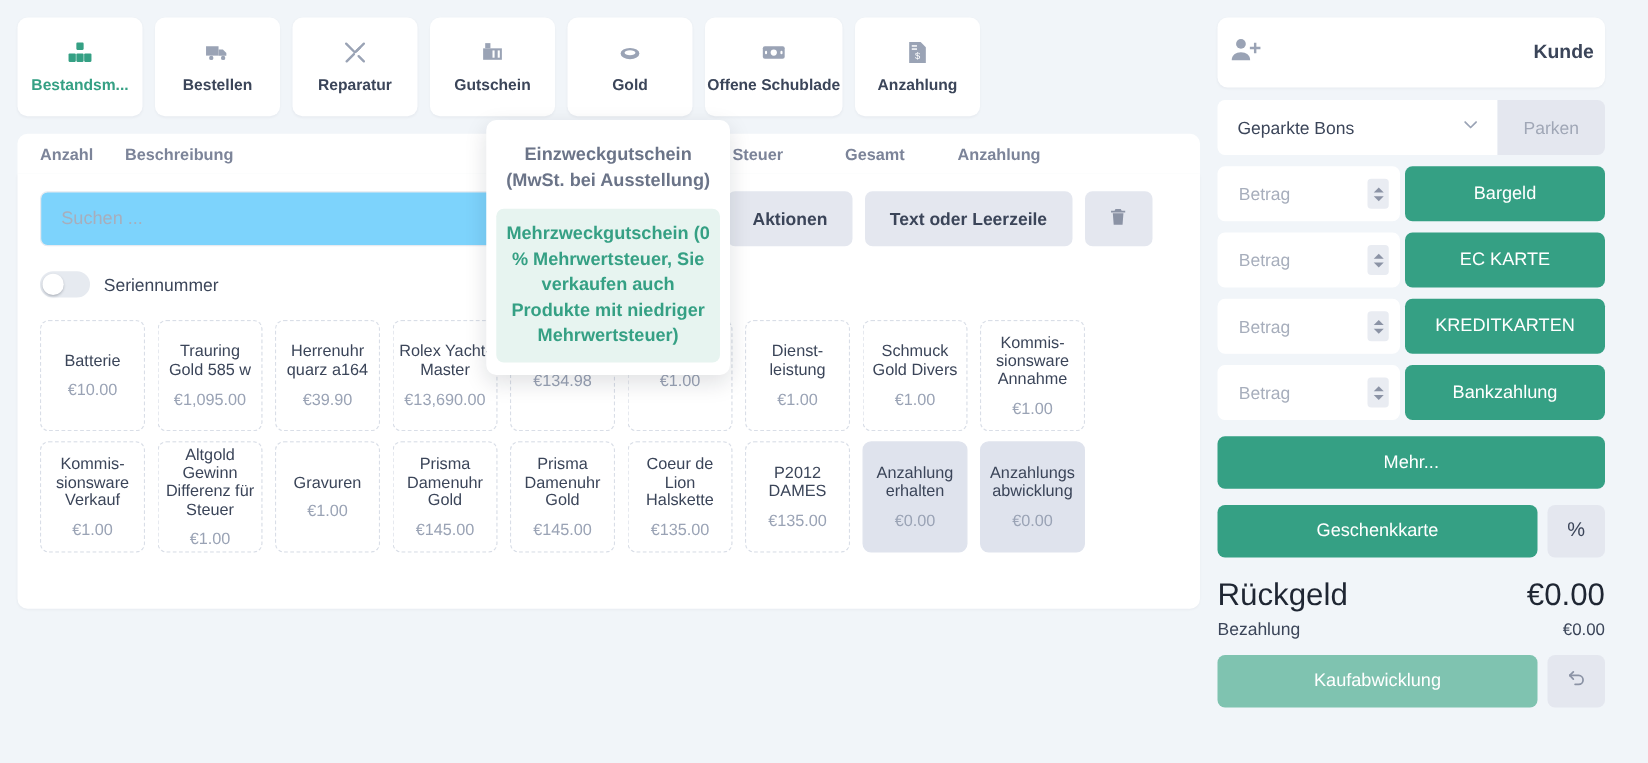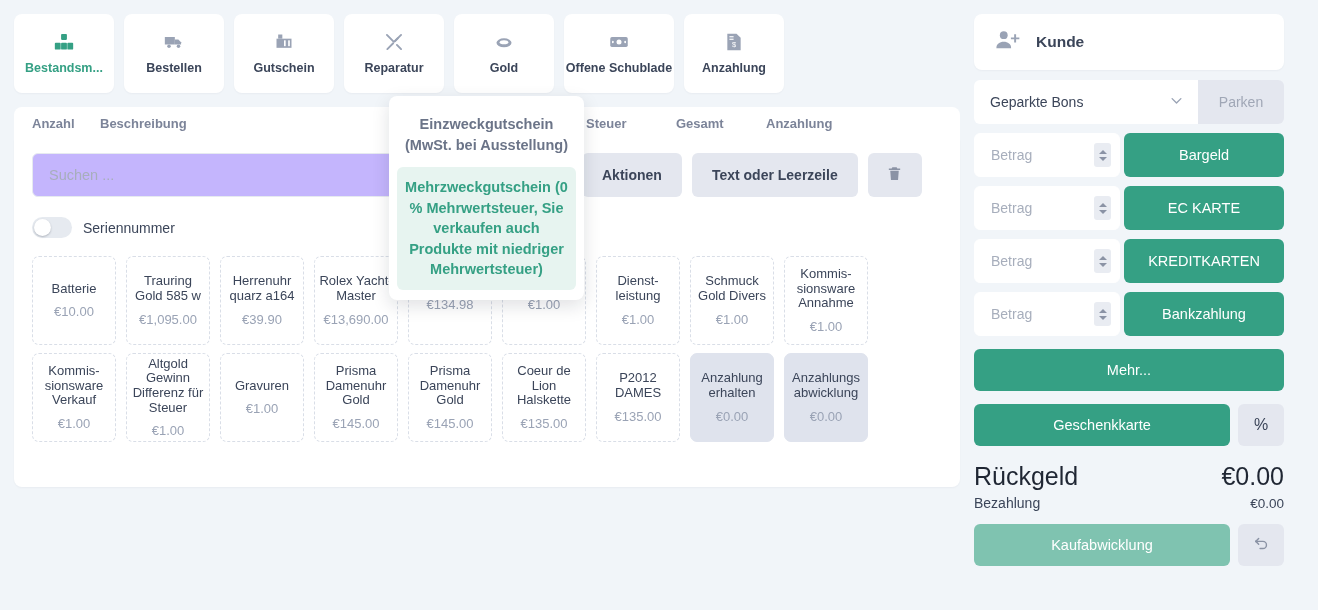--- a/index.html
+++ b/index.html
@@ -41,21 +41,21 @@
 
   
   .body-card {
     background: #fff; border-radius: 0 0 8px 8px; height: 348px;
     padding: 14px 18px 0 18px; position: relative;
     box-shadow: 0 1px 2px rgba(16,24,40,.04);
   }
   .searchrow { display: flex; align-items: center; gap: 10px; }
   .search-input {
     flex: 0 0 540px; height: 44px; border: 1px solid #e6eaf0; border-radius: 6px;
-    padding: 0 16px; font-size: 14.5px; color: #3b4559; background: #c4b5fd;
+    padding: 0 16px; font-size: 14.5px; color: #3b4559; background: #7dd3fc;
     font-family: "Liberation Sans", sans-serif; outline: none;
   }
   .search-input::placeholder { color: #a7aebc; }
   .pill {
     height: 44px; border-radius: 6px; background: #e4e7ef; border: none;
     color: #3b4559; font-size: 14px; padding: 0 20px; cursor: pointer;
     font-family: "Liberation Sans", sans-serif; white-space: nowrap; font-weight: bold;
   }
   .pill.icon-only { width: 54px; padding: 0; display: flex; align-items: center; justify-content: center; }
   .pill.icon-only svg { width: 17px; height: 17px; color: #8b93a5; }
@@ -92,22 +92,23 @@
     font-size: 14.5px; font-weight: 700; line-height: 1.42;
     text-align: center; padding: 4px 6px; border-radius: 6px; cursor: pointer;
     color: #6b7488;
   }
   .popup .opt.sel { color: #35a084; background: #e7f4f0; padding: 10px 6px; margin-top: 8px; }
 
   
   .side { width: 358px; padding: 14px 34px 0 14px; }
   .cust-card {
     height: 56px; background: #fff; border-radius: 8px; display: flex;
-    align-items: center; gap: 16px; padding: 0 20px; cursor: pointer;
+    align-items: center; gap: 16px; padding: 0 9px; cursor: pointer;
     box-shadow: 0 1px 2px rgba(16,24,40,.04);
+    justify-content: space-between;
   }
   .cust-card svg { width: 26px; height: 26px; color: #9aa3b5; }
   .cust-card .ct { font-size: 15.5px; color: #3b4559; font-weight: 700; }
 
   .parkrow { display: flex; margin-top: 10px; height: 44px; }
   .select-wrap {
     flex: 1; background: #fff; border-radius: 6px 0 0 6px; display: flex;
     align-items: center; justify-content: space-between; padding: 0 14px 0 16px;
     cursor: pointer;
   }
@@ -184,37 +185,37 @@
         <button class="tool-btn">
           <span class="ic"><svg viewBox="0 0 24 24" fill="currentColor">
               <path d="M1 6h12v9H1z"></path>
               <path d="M13 9h4.2l3.3 3.4V15H13z"></path>
               <circle cx="6" cy="17.2" r="2.1"></circle>
               <circle cx="17.4" cy="17.2" r="2.1"></circle>
             </svg></span>
           <span class="lbl">Bestellen</span>
         </button>
         <button class="tool-btn">
-          <span class="ic"><svg viewBox="0 0 24 24" fill="currentColor">
-              <path d="M3 8h18v11H3z"></path>
-              <rect x="5" y="3" width="5" height="5"></rect>
-              <rect x="12" y="10" width="2" height="7" fill="#fff"></rect>
-              <rect x="17" y="10" width="2" height="7" fill="#fff"></rect>
-            </svg></span>
-          <span class="lbl">Gutschein</span>
-        </button>
-        <button class="tool-btn">
           <span class="ic"><svg viewBox="0 0 24 24" fill="none" stroke="currentColor" stroke-width="2.3" stroke-linecap="round">
               <path d="M3.5 3.5l8 8"></path>
               <path d="M20.5 3.5l-8 8"></path>
               <path d="M4 20.5l7-7"></path>
               <path d="M20.5 20.5l-5-5"></path>
               <path d="M13.5 10.5l3-3"></path>
             </svg></span>
           <span class="lbl">Reparatur</span>
+        </button>
+        <button class="tool-btn">
+          <span class="ic"><svg viewBox="0 0 24 24" fill="currentColor">
+              <path d="M3 8h18v11H3z"></path>
+              <rect x="5" y="3" width="5" height="5"></rect>
+              <rect x="12" y="10" width="2" height="7" fill="#fff"></rect>
+              <rect x="17" y="10" width="2" height="7" fill="#fff"></rect>
+            </svg></span>
+          <span class="lbl">Gutschein</span>
         </button>
         <button class="tool-btn">
           <span class="ic"><svg viewBox="0 0 24 24" fill="currentColor">
               <ellipse cx="12" cy="13" rx="9" ry="5.4"></ellipse>
               <ellipse cx="12" cy="12.2" rx="5.2" ry="2.4" fill="#fff"></ellipse>
             </svg></span>
           <span class="lbl">Gold</span>
         </button>
         <button class="tool-btn wide">
           <span class="ic"><svg viewBox="0 0 24 24" fill="currentColor">

